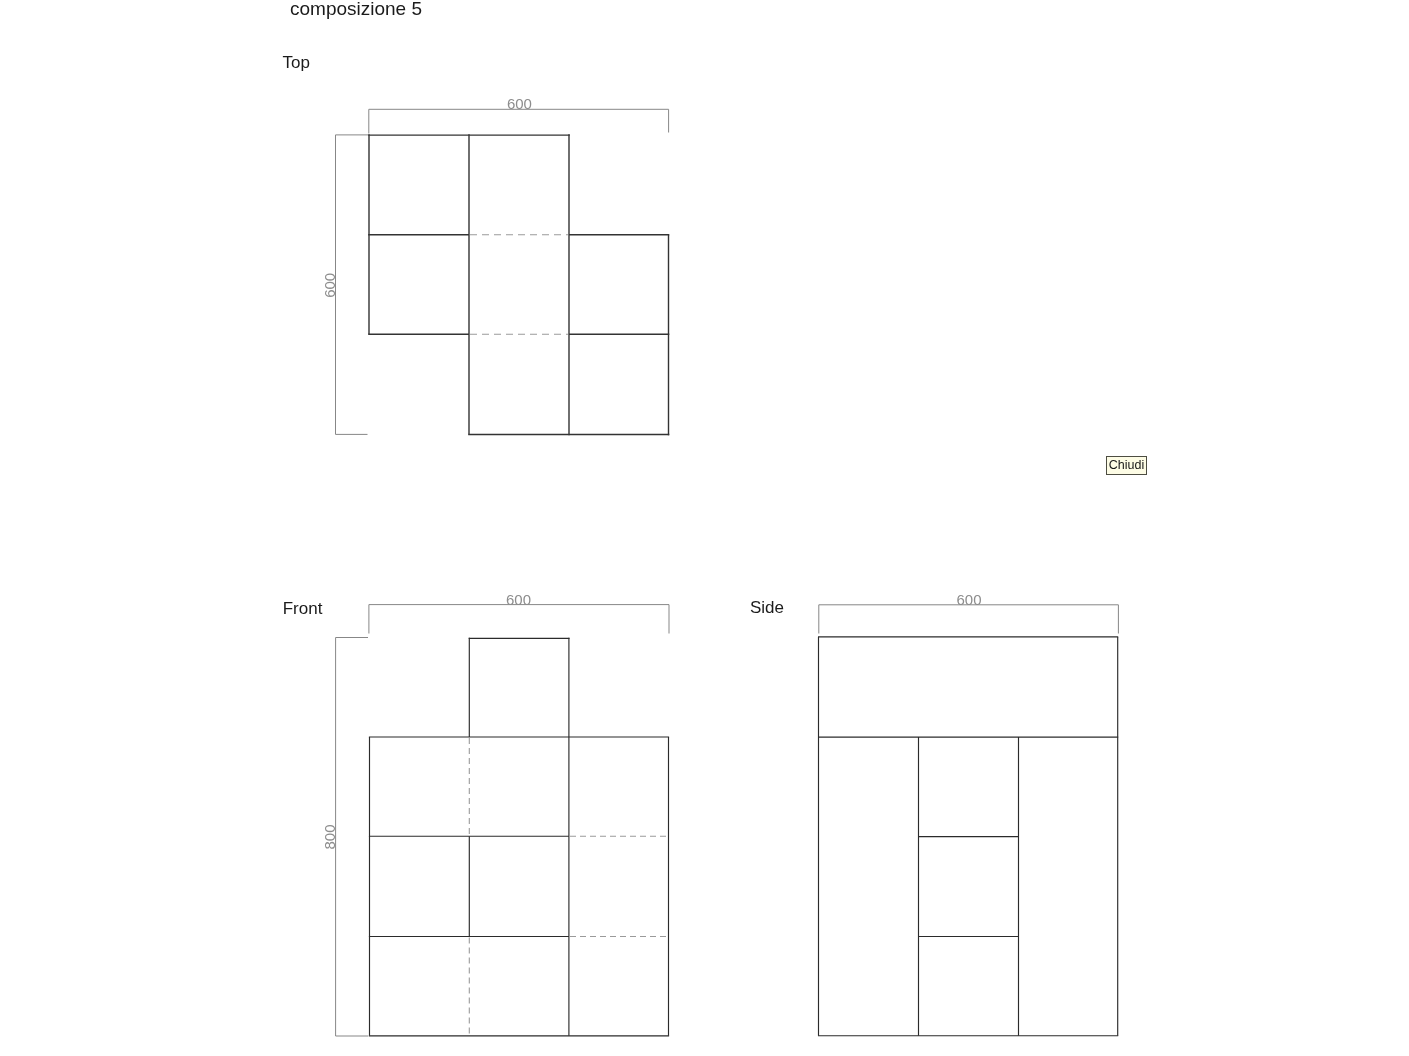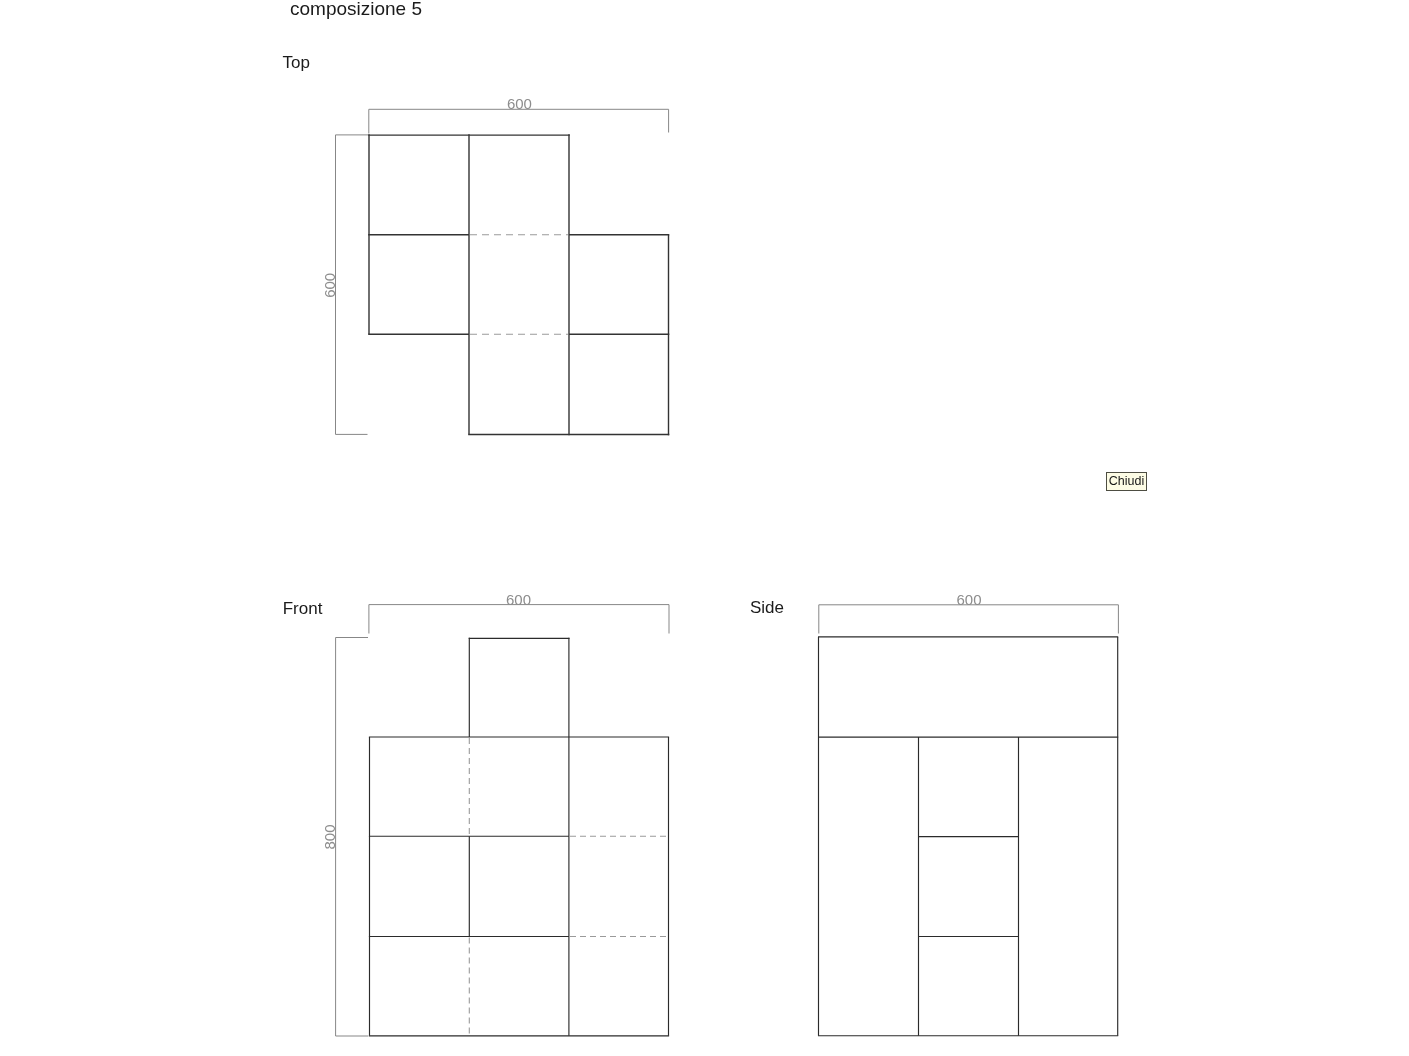--- a/index.html
+++ b/index.html
@@ -1,19 +1,19 @@
 <!DOCTYPE html>
 <html><head>
 <meta charset="utf-8">
 <style>
   html,body{margin:0;padding:0;background:#ffffff;}
   body{width:1409px;height:1056px;overflow:hidden;font-family:"Liberation Sans", sans-serif;}
   .wrap{position:relative;width:1409px;height:1056px;padding-left:31px;}
   svg{position:absolute;left:0;top:0;}
-  .chiudi{position:absolute;left:1106px;top:472px;width:39px;height:17px;
+  .chiudi{position:absolute;left:1106px;top:456px;width:39px;height:17px;
     background:#fdfce5;border:1px solid #4d4d42;font-size:12.5px;color:#161616;
     text-align:center;line-height:17px;font-family:"Liberation Sans", sans-serif;}
 </style>
 </head>
 <body>
 <div class="wrap">
 <svg width="1409" height="1056" viewBox="0 0 1409 1056" xmlns="http://www.w3.org/2000/svg">
 
   <rect x="0" y="0" width="1409" height="1056" fill="#ffffff"></rect>
 

